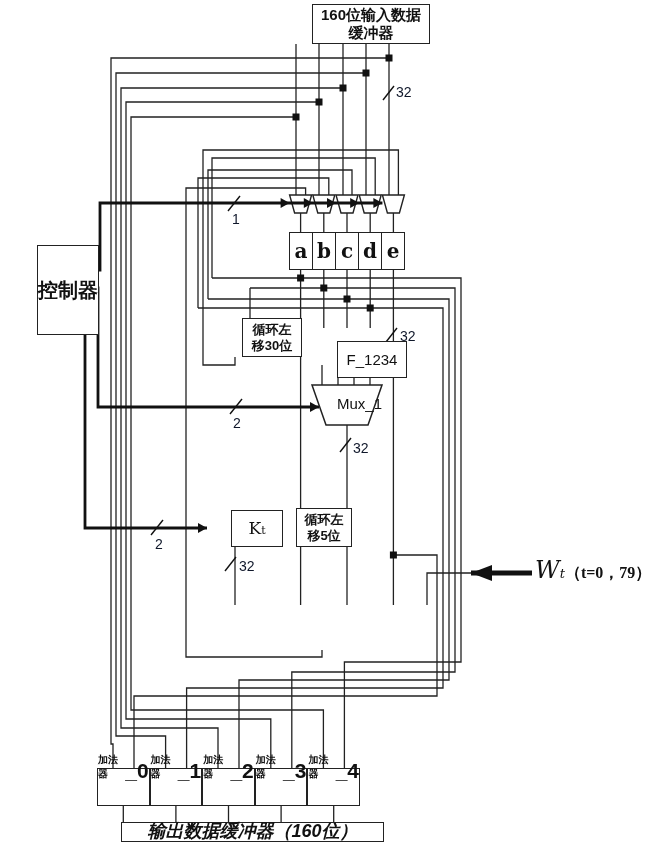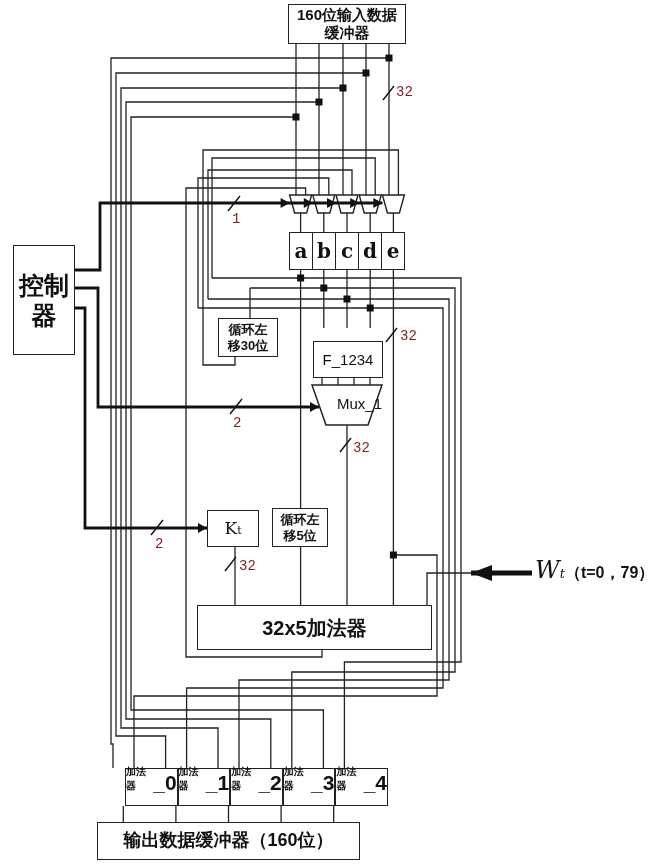--- a/index.html
+++ b/index.html
@@ -1,36 +1,36 @@
 <!DOCTYPE html>
 <html><head>
 <meta charset="utf-8">
 <style>
   html,body{margin:0;padding:0;background:#fff;}
   #stage{position:relative;width:658px;height:867px;background:#fff;overflow:hidden;
          font-family:"Liberation Sans", sans-serif;color:#111;}
   #wires{position:absolute;left:0;top:0;}
   .box{position:absolute;box-sizing:border-box;border:1.6px solid #222;background:#fff;
        display:flex;flex-direction:column;align-items:center;justify-content:center;
-       font-weight:bold;text-align:center;line-height:1.2;}
+       font-weight:bold;text-align:center;line-height:1.2;margin-left:24px;}
   .plain{position:absolute;background:transparent;}
   .regrow{position:absolute;box-sizing:border-box;border:1.6px solid #222;background:#fff;
           display:flex;flex-direction:row;}
   .regcell{flex:1;display:flex;align-items:center;justify-content:center;
            font-family:"DejaVu Serif", serif;font-weight:bold;font-size:20px;}
   .regcell + .regcell{border-left:1.6px solid #222;}
-  .buslabel{position:absolute;font-family:Liberation Mono, monospace;font-size:14px;color:#7f1d1d;}
+  .buslabel{position:absolute;font-family:Liberation Sans, sans-serif;font-size:14px;color:#0f172a;}
   .addercell{position:absolute;box-sizing:border-box;border:1.6px solid #222;background:#fff;
-             display:flex;align-items:flex-end;justify-content:center;padding-bottom:12px;margin-left:28px;}
+             display:flex;align-items:flex-end;justify-content:center;padding-bottom:24px;}
   .addercell .pfx{font-size:10px;font-weight:bold;}
   .addercell .sfx{font-size:21px;font-weight:bold;line-height:0.9;}
   .wt{position:absolute;white-space:nowrap;}
   .wt .wbase{font-family:"DejaVu Serif", serif;font-style:italic;font-size:24px;}
   .wt .wsub{font-family:"DejaVu Serif", serif;font-style:italic;font-size:13px;}
-  .wt .wrest{font-size:16px;font-weight:bold;}
+  .wt .wrest{font-size:16px;font-weight:bold;font-family:Liberation Serif, serif;}
   .ktbase{font-family:"DejaVu Serif", serif;font-size:17px;}
   .ktsub{font-family:"DejaVu Serif", serif;font-size:11px;}
 </style>
 </head>
 <body>
 
 <div id="stage">
 
   <svg id="wires" width="658" height="867" viewBox="0 0 658 867">
     <g stroke="#222" stroke-width="1.3" fill="none">
@@ -140,21 +140,21 @@
       <path d="M151,535 L163,520"></path>
       <path d="M225,571 L236,557"></path>
     </g>
   </svg>
 
   <div class="box" style="left:288px;top:4px;width:118px;height:40px;font-size:15px;">
     <span>160位输入数据</span>
     <span>缓冲器</span>
   </div>
 
-  <div class="box" style="left:13px;top:245px;width:62px;height:110px;font-size:25px;">
+  <div class="box" style="left:13px;top:245px;width:62px;height:90px;font-size:20px;">
     <span>控制器</span>
   </div>
 
   <div class="regrow" style="left:289px;top:232px;width:116px;height:38px;">
     <div class="regcell">a</div>
     <div class="regcell">b</div>
     <div class="regcell">c</div>
     <div class="regcell">d</div>
     <div class="regcell">e</div>
   </div>
@@ -174,23 +174,20 @@
     <span>
       <span class="ktbase">K</span><span class="ktsub">t</span>
     </span>
   </div>
 
   <div class="box" style="left:272px;top:508px;width:56px;height:39px;font-size:13px;">
     <span>循环左</span>
     <span>移5位</span>
   </div>
 
-  <div class="box" style="left:197px;top:605px;width:235px;height:45px;font-size:20px;">
-    <span>32x5加法器</span>
-  </div>
 
   <div class="addercell" style="left:97px;top:768px;width:52.6px;height:38px;">
     <span class="pfx">加法器</span>
       <span class="sfx">_0</span>
   </div>
   <div class="addercell" style="left:149.6px;top:768px;width:52.6px;height:38px;">
     <span class="pfx">加法器</span>
       <span class="sfx">_1</span>
   </div>
   <div class="addercell" style="left:202.2px;top:768px;width:52.6px;height:38px;">
@@ -199,21 +196,21 @@
   </div>
   <div class="addercell" style="left:254.8px;top:768px;width:52.6px;height:38px;">
     <span class="pfx">加法器</span>
       <span class="sfx">_3</span>
   </div>
   <div class="addercell" style="left:307.4px;top:768px;width:52.6px;height:38px;">
     <span class="pfx">加法器</span>
       <span class="sfx">_4</span>
   </div>
 
-  <div class="box" style="left:97px;top:822px;width:263px;height:38px;font-size:18px;">
+  <div class="box" style="left:97px;top:822px;width:263px;height:20px;font-size:18px;font-style:italic;">
     <span>输出数据缓冲器（160位）</span>
   </div>
 
   <span class="buslabel" style="left:396px;top:84px;">32</span>
   <span class="buslabel" style="left:232px;top:211px;">1</span>
   <span class="buslabel" style="left:400px;top:328px;">32</span>
   <span class="buslabel" style="left:233px;top:415px;">2</span>
   <span class="buslabel" style="left:353px;top:440px;">32</span>
   <span class="buslabel" style="left:155px;top:536px;">2</span>
   <span class="buslabel" style="left:239px;top:558px;">32</span>

